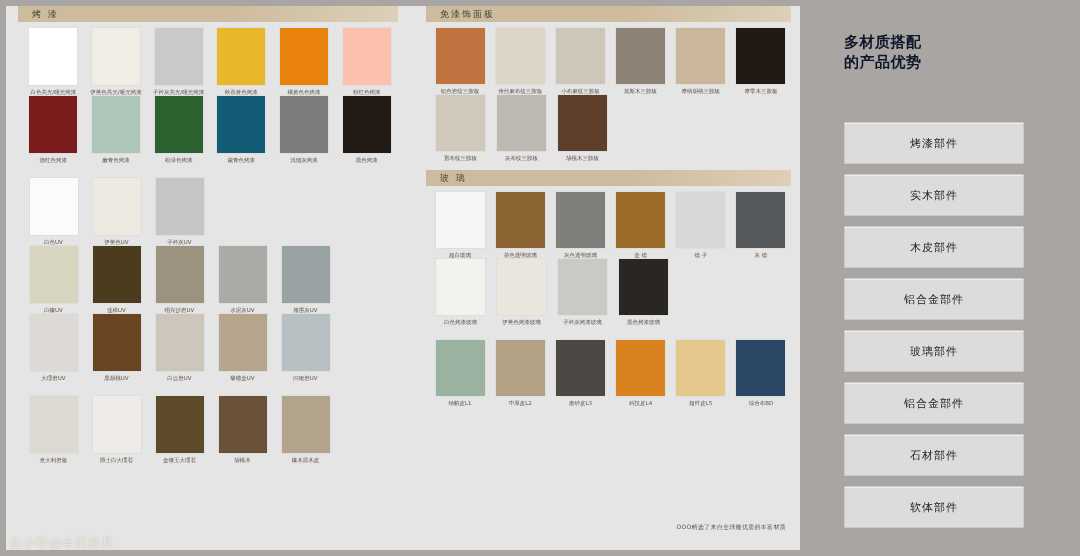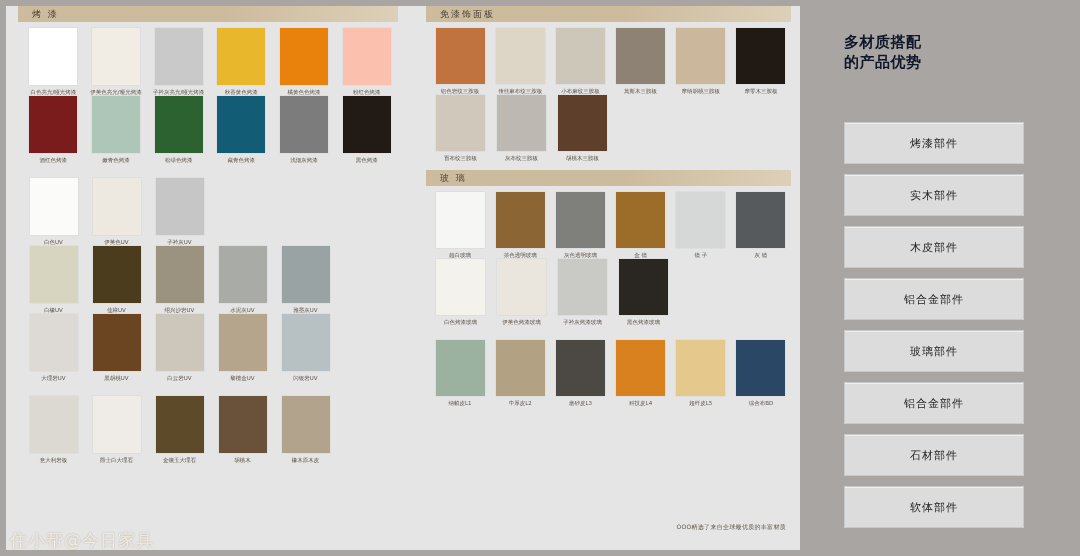--- a/index.html
+++ b/index.html
@@ -70,21 +70,21 @@
     border:1px solid #c9c9c9;
     display:flex;align-items:center;justify-content:center;
     font-size:11px;color:#1f1f1f;letter-spacing:1px;
     font-family:"DejaVu Sans","Liberation Sans",sans-serif;
     box-shadow:0 1px 0 rgba(255,255,255,.5) inset;
   }
 
   
   .watermark{
     position:absolute;left:10px;bottom:4px;
-    font-size:17px;color:#f3ece0;opacity:.92;letter-spacing:1px;
+    font-size:12px;color:#f3ece0;opacity:.92;letter-spacing:1px;
     font-family:"DejaVu Sans","Liberation Sans",sans-serif;
     text-shadow:0 0 2px rgba(120,110,95,.5);
   }
   .footnote{
     position:absolute;right:14px;bottom:18px;
     font-size:6px;color:#5d5347;letter-spacing:.3px;
     font-family:"DejaVu Sans","Liberation Sans",sans-serif;
   }
 </style>
 </head>

